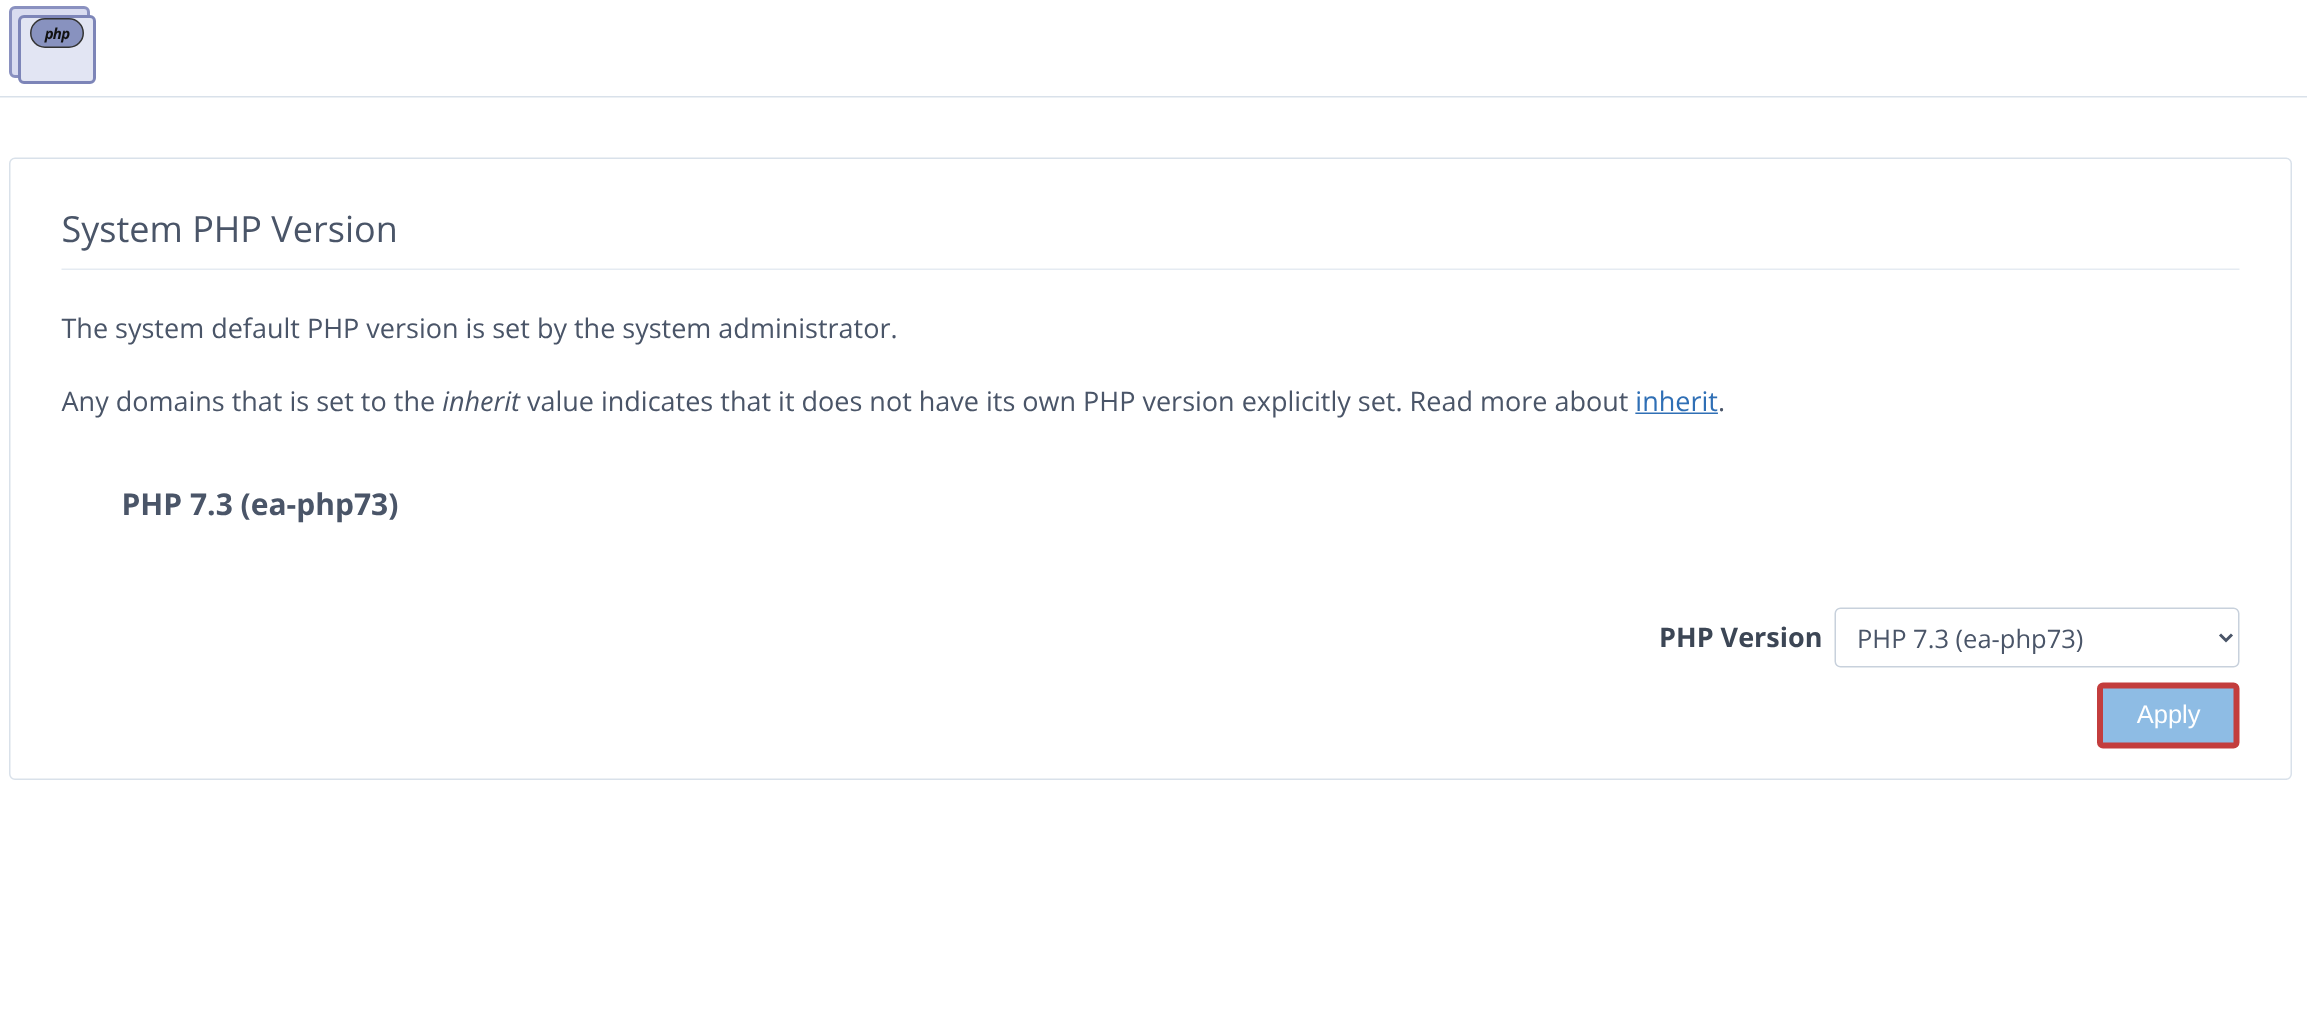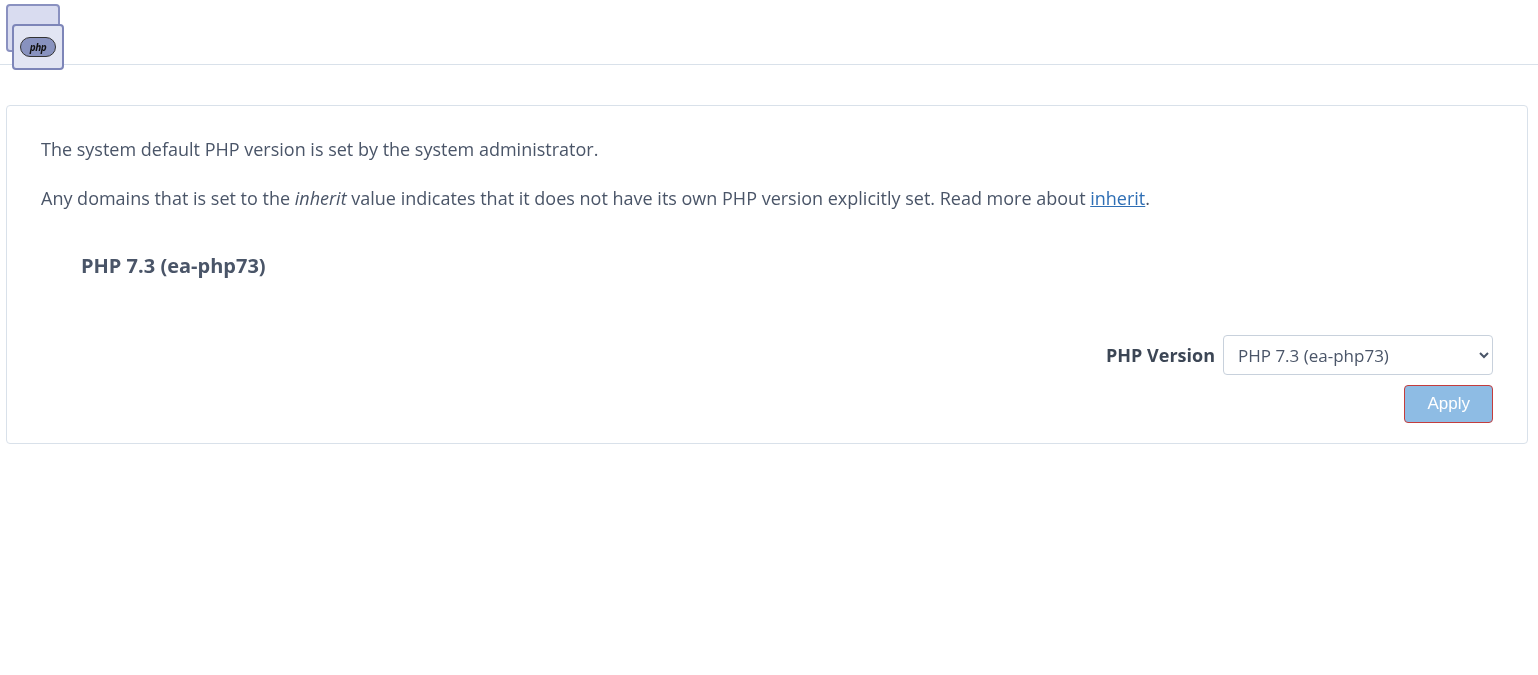--- a/index.html
+++ b/index.html
@@ -27,27 +27,26 @@
     .php-icon-back {
       position: absolute;
       top: 0; left: 0;
       width: 54px; height: 48px;
       border: 2px solid #8a91c0;
       background: #d9dcf0;
       border-radius: 4px;
     }
     .php-icon-front {
       position: absolute;
-      top: 20px; left: 6px;
+      top: 6px; left: 6px;
       width: 52px; height: 46px;
       border: 2px solid #7d85b8;
       background: #e2e5f3;
       border-radius: 4px;
       display: flex;
-      align-items: center;
       justify-content: center;
     }
     .php-badge {
       width: 36px; height: 20px;
       border-radius: 10px;
       background: #8892bf;
       border: 1px solid #333;
       display: flex;
       align-items: center;
       justify-content: center;
@@ -121,40 +120,41 @@
       font-size: 17px;
       color: #4a5568;
       background: #fff;
       font-family: inherit;
     }
     .apply-btn {
       padding: 8px 22px;
       font-size: 17px;
       color: #fff;
       background: #7bb1e0;
-      border: 1px solid #b91c1c;
+      border: 4px solid #b91c1c;
       border-radius: 4px;
       cursor: pointer;
       opacity: 0.85;
     }
   </style>
 </head>
 <body>
 
 <div class="page-header">
   <div class="php-icon-wrap">
     <div class="php-icon-back"></div>
     <div class="php-icon-front">
       <div class="php-badge">php</div>
     </div>
   </div>
 </div>
 
 <div class="panel">
 
+  <h2 class="section-heading">System PHP Version</h2>
 
   <p class="paragraph">The system default PHP version is set by the system administrator.</p>
 
   <p class="paragraph">
     <span>Any domains that is set to the </span><em>inherit</em><span> value indicates that it does not have its own PHP version explicitly set. Read more about </span><a class="link">inherit</a><span>.</span>
   </p>
 
   <div class="version-display">PHP 7.3 (ea-php73)</div>
 
 

